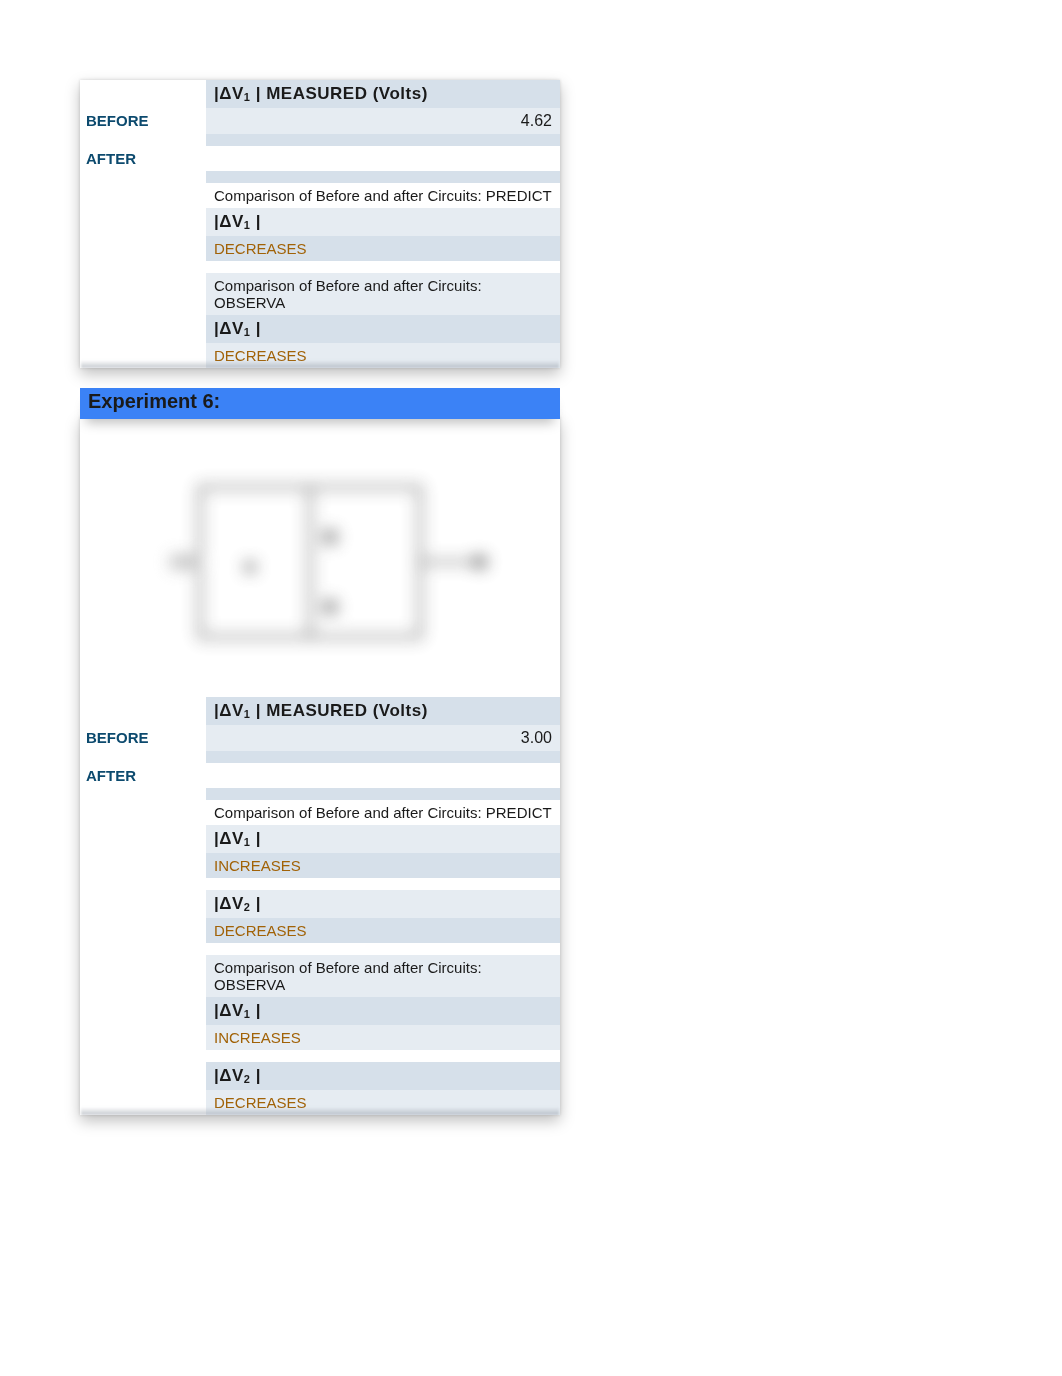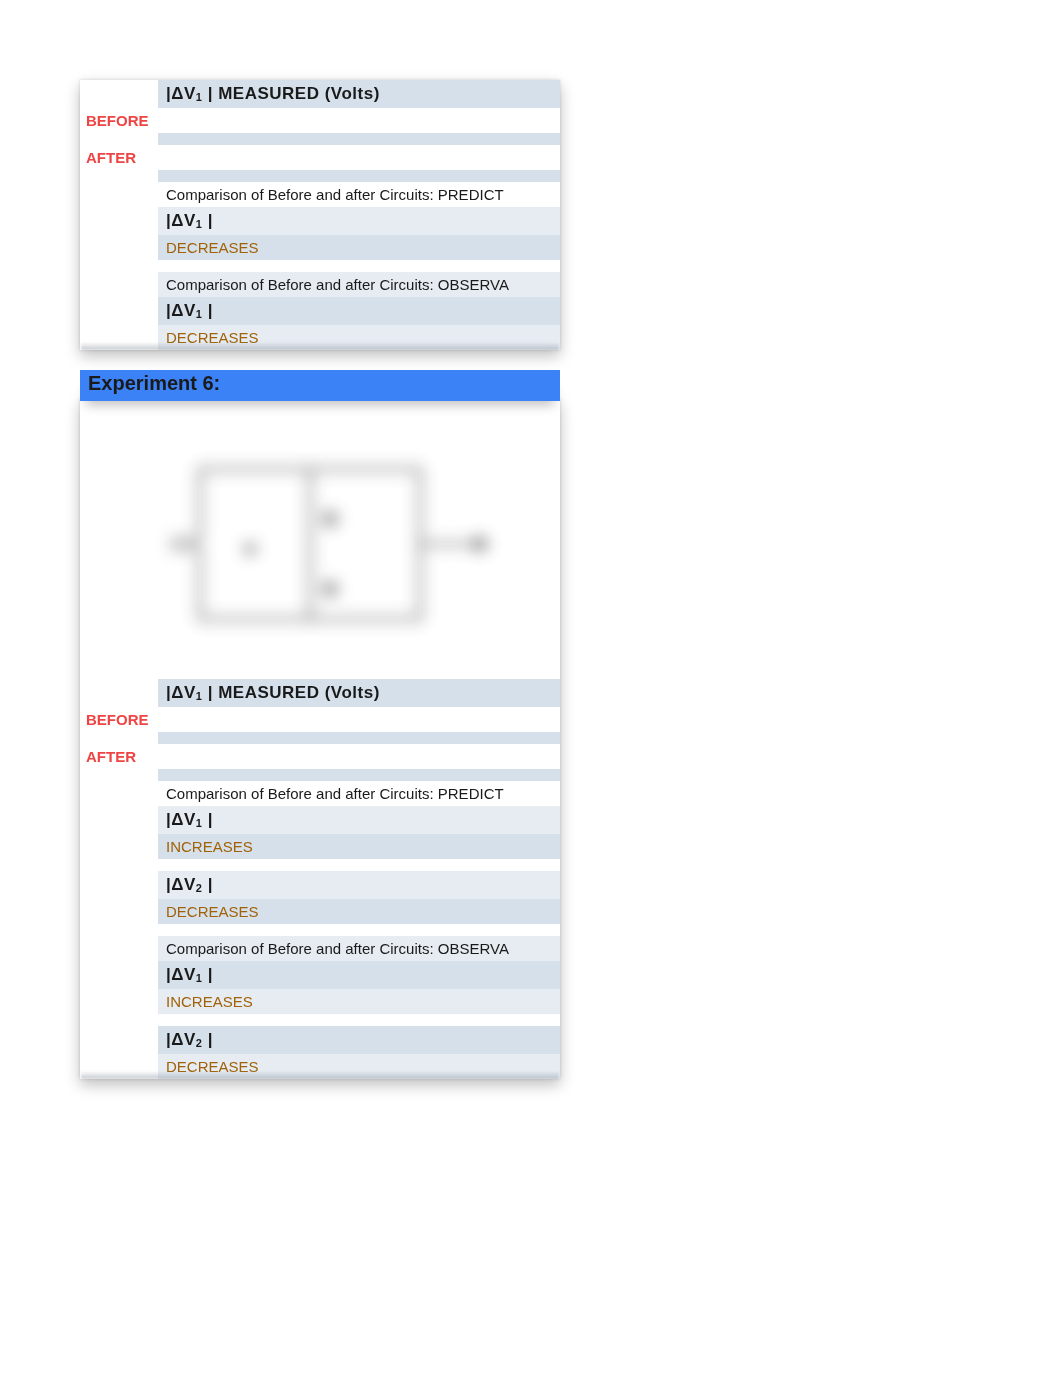--- a/index.html
+++ b/index.html
@@ -25,26 +25,27 @@
     display: flex;
     align-items: stretch;
     min-height: 22px;
   }
   .leftcol {
     width: 78px;
     flex: 0 0 78px;
     padding: 4px 12px 4px 6px;
     font-weight: 700;
     font-size: 15px;
-    color: #ef4444;
+    color: #0c4a6e;
   }
   .rightcol {
     flex: 1 1 auto;
     padding: 4px 8px 4px 8px;
     font-size: 15px;
+    margin-left: 48px;
   }
   .shade { background: #d6e0ea; }
   .shade-light { background: #e6ecf2; }
   .header-text {
     font-weight: 700;
     font-size: 17px;
   }
   .dv1 {
     font-weight: 700;
     font-size: 17px;
@@ -114,20 +115,21 @@
     <div class="row">
       <div class="leftcol"></div>
       <div class="rightcol shade header-text">
         <span class="dv1">
           <span>|ΔV</span><span class="sub">1</span><span> | MEASURED (Volts)</span>
         </span>
       </div>
     </div>
     <div class="row">
       <div class="leftcol">BEFORE</div>
+      <div class="rightcol num shade-light">4.62</div>
     </div>
     <div class="row spacer-row">
       <div class="leftcol"></div>
       <div class="rightcol shade"></div>
     </div>
     <div class="row">
       <div class="leftcol">AFTER</div>
     </div>
     <div class="row spacer-row">
       <div class="leftcol"></div>
@@ -200,20 +202,21 @@
     <div class="row">
       <div class="leftcol"></div>
       <div class="rightcol shade header-text">
         <span class="dv1">
           <span>|ΔV</span><span class="sub">1</span><span> | MEASURED (Volts)</span>
         </span>
       </div>
     </div>
     <div class="row">
       <div class="leftcol">BEFORE</div>
+      <div class="rightcol num shade-light">3.00</div>
     </div>
     <div class="row spacer-row">
       <div class="leftcol"></div>
       <div class="rightcol shade"></div>
     </div>
     <div class="row">
       <div class="leftcol">AFTER</div>
     </div>
     <div class="row spacer-row">
       <div class="leftcol"></div>

